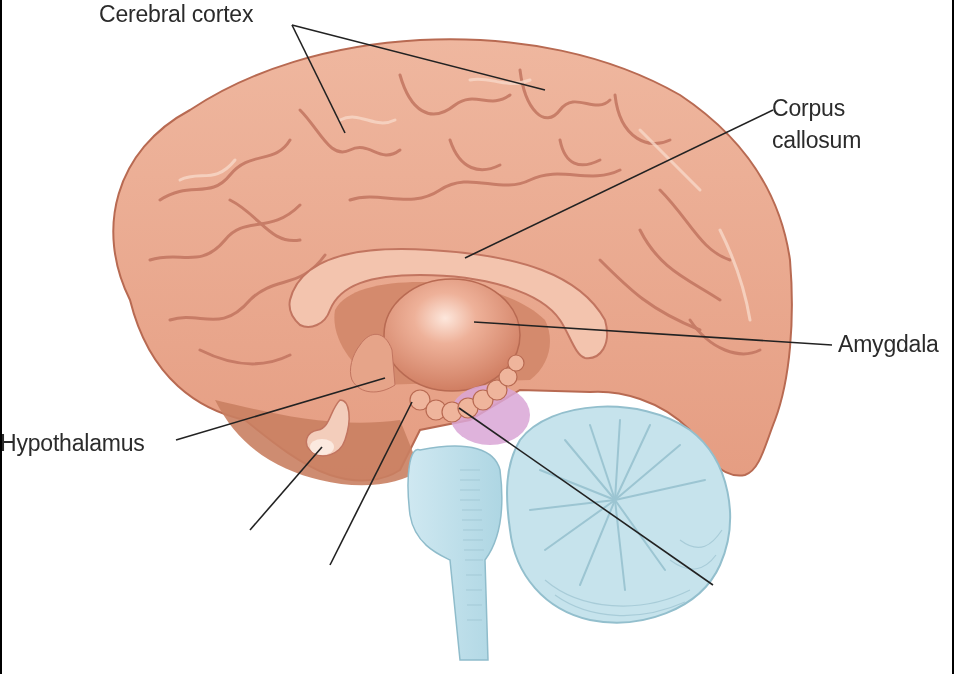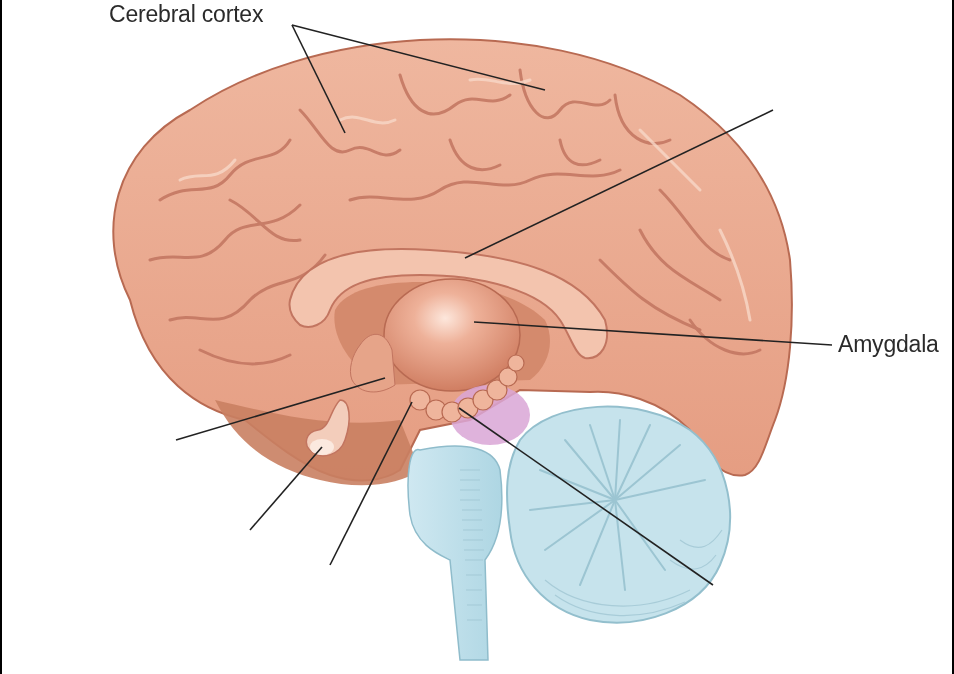--- a/index.html
+++ b/index.html
@@ -142,18 +142,21 @@
       <line x1="292" y1="25" x2="545" y2="90"></line>
       <line x1="773" y1="110" x2="465" y2="258"></line>
       <line x1="832" y1="345" x2="474" y2="322"></line>
       <line x1="176" y1="440" x2="385" y2="378"></line>
       <line x1="250" y1="530" x2="322" y2="447"></line>
       <line x1="330" y1="565" x2="412" y2="402"></line>
       <line x1="713" y1="585" x2="459" y2="408"></line>
     </g>
   </svg>
 
-  <div class="label" style="left:99px; top:1px;margin-left:10px;">Cerebral cortex</div>
+  <div class="label" style="left:99px; top:1px;">Cerebral cortex</div>
+  <div class="label" style="left:772px; top:92px; line-height:32px;">Corpus
+callosum</div>
   <div class="label" style="left:838px; top:331px;">Amygdala</div>
+  <div class="label" style="left:0px; top:430px;">Hypothalamus</div>
 
   <div class="frame-edge" style="left:0;"></div>
   <div class="frame-edge" style="right:0;"></div>
 </div>
 
 </body></html>

